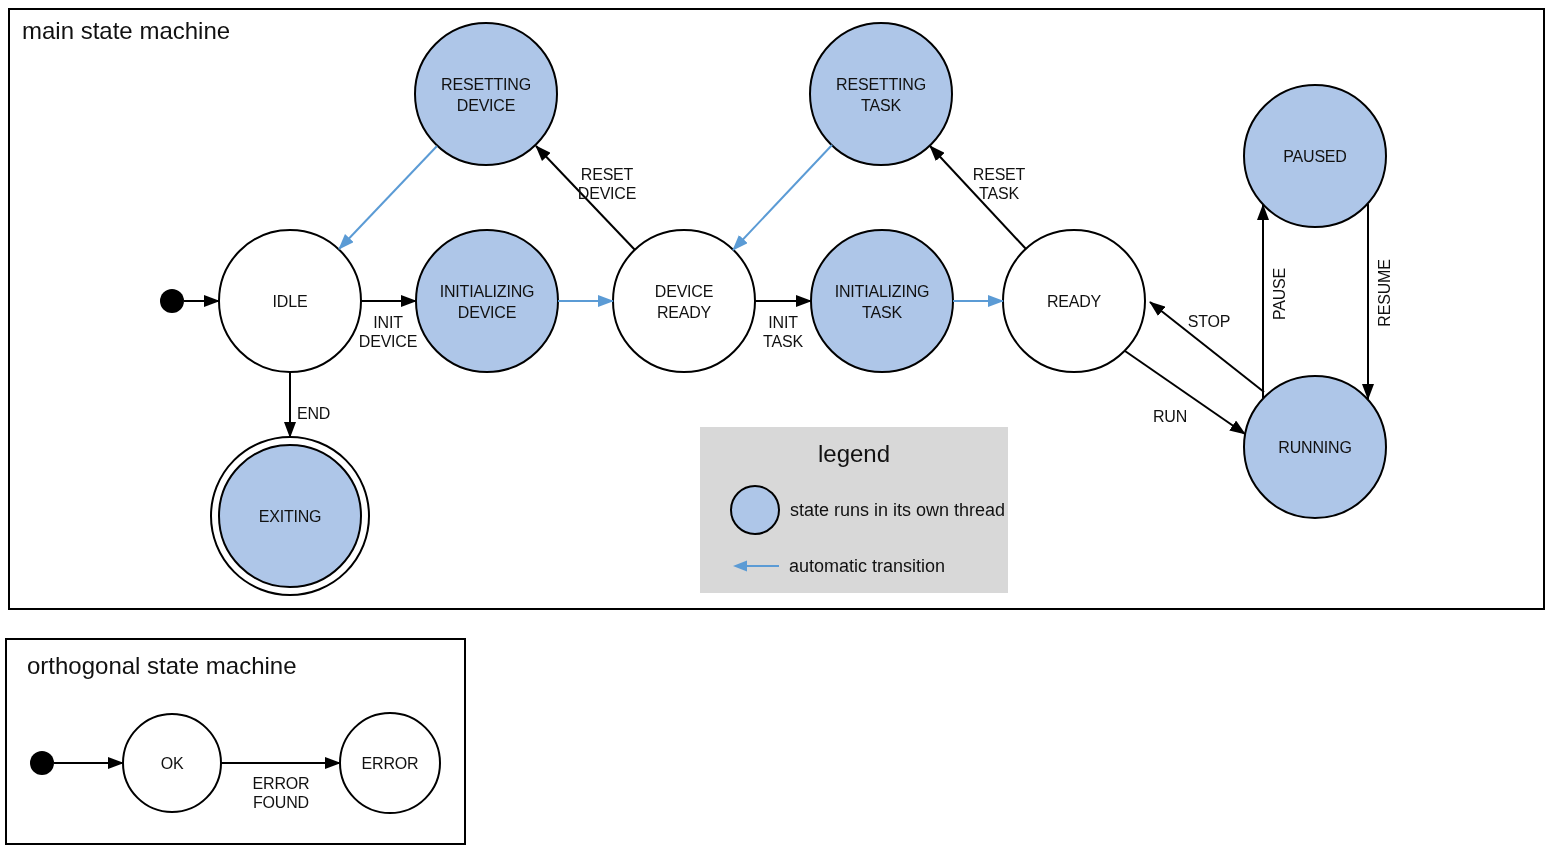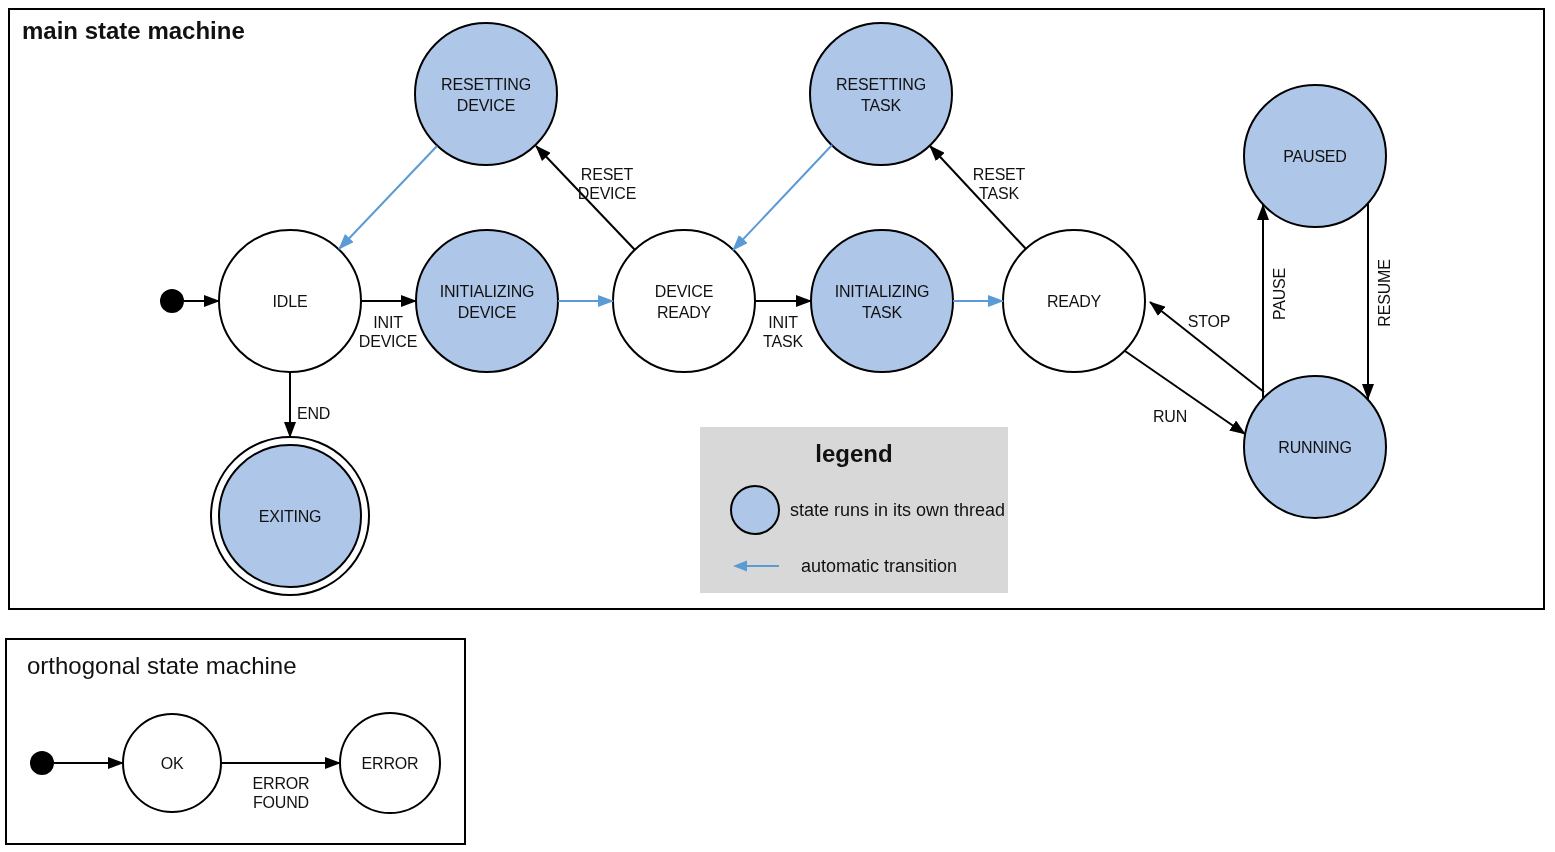--- a/index.html
+++ b/index.html
@@ -1,32 +1,32 @@
 <!DOCTYPE html>
 <html><head>
 <meta charset="utf-8">
 <style>
   html,body{margin:0;padding:0;background:#ffffff;}
   #stage{position:relative;width:1555px;height:852px;background:#ffffff;
          font-family:"Liberation Sans",sans-serif;color:#111;overflow:hidden;}
   .panel{position:absolute;border:2px solid #000;box-sizing:border-box;background:transparent;}
-  #main-panel{left:8px;top:8px;width:1537px;height:602px;font-weight:bold;}
+  #main-panel{left:8px;top:8px;width:1537px;height:602px;}
   #orthogonal-panel{left:5px;top:638px;width:461px;height:207px;}
   .panel-title{position:absolute;font-size:24px;line-height:26px;white-space:nowrap;}
   #main-panel .panel-title{left:12px;top:8px;}
   #orthogonal-panel .panel-title{left:20px;top:13px;}
   #legend{position:absolute;left:700px;top:427px;width:308px;height:166px;box-sizing:border-box;}
-  .legend-title{position:absolute;left:0;top:13px;width:100%;text-align:center;font-size:24px;font-weight:bold;}
+  .legend-title{position:absolute;left:0;top:13px;width:100%;text-align:center;font-size:24px;}
   .legend-row{position:absolute;display:flex;align-items:center;}
   #legend-row-thread{left:30px;top:58px;height:50px;}
   #legend-row-auto{left:33px;top:132px;height:14px;}
   .legend-circle{width:46px;height:46px;border:2px solid #000;border-radius:50%;margin-right:10px;box-sizing:content-box;}
   .legend-label{font-size:18px;white-space:nowrap;}
   #legend-row-thread .legend-label{margin-left:0px;text-align:right;}
-  #legend-row-auto .legend-label{margin-left:22px;}
+  #legend-row-auto .legend-label{margin-left:10px;}
   #diagram{position:absolute;left:0;top:0;}
   svg text{font-family:"Liberation Sans",sans-serif;}
 </style>
 </head>
 <body>
 
 <div id="stage">
 
   <div class="panel" id="main-panel">
     <div class="panel-title">main state machine</div>

